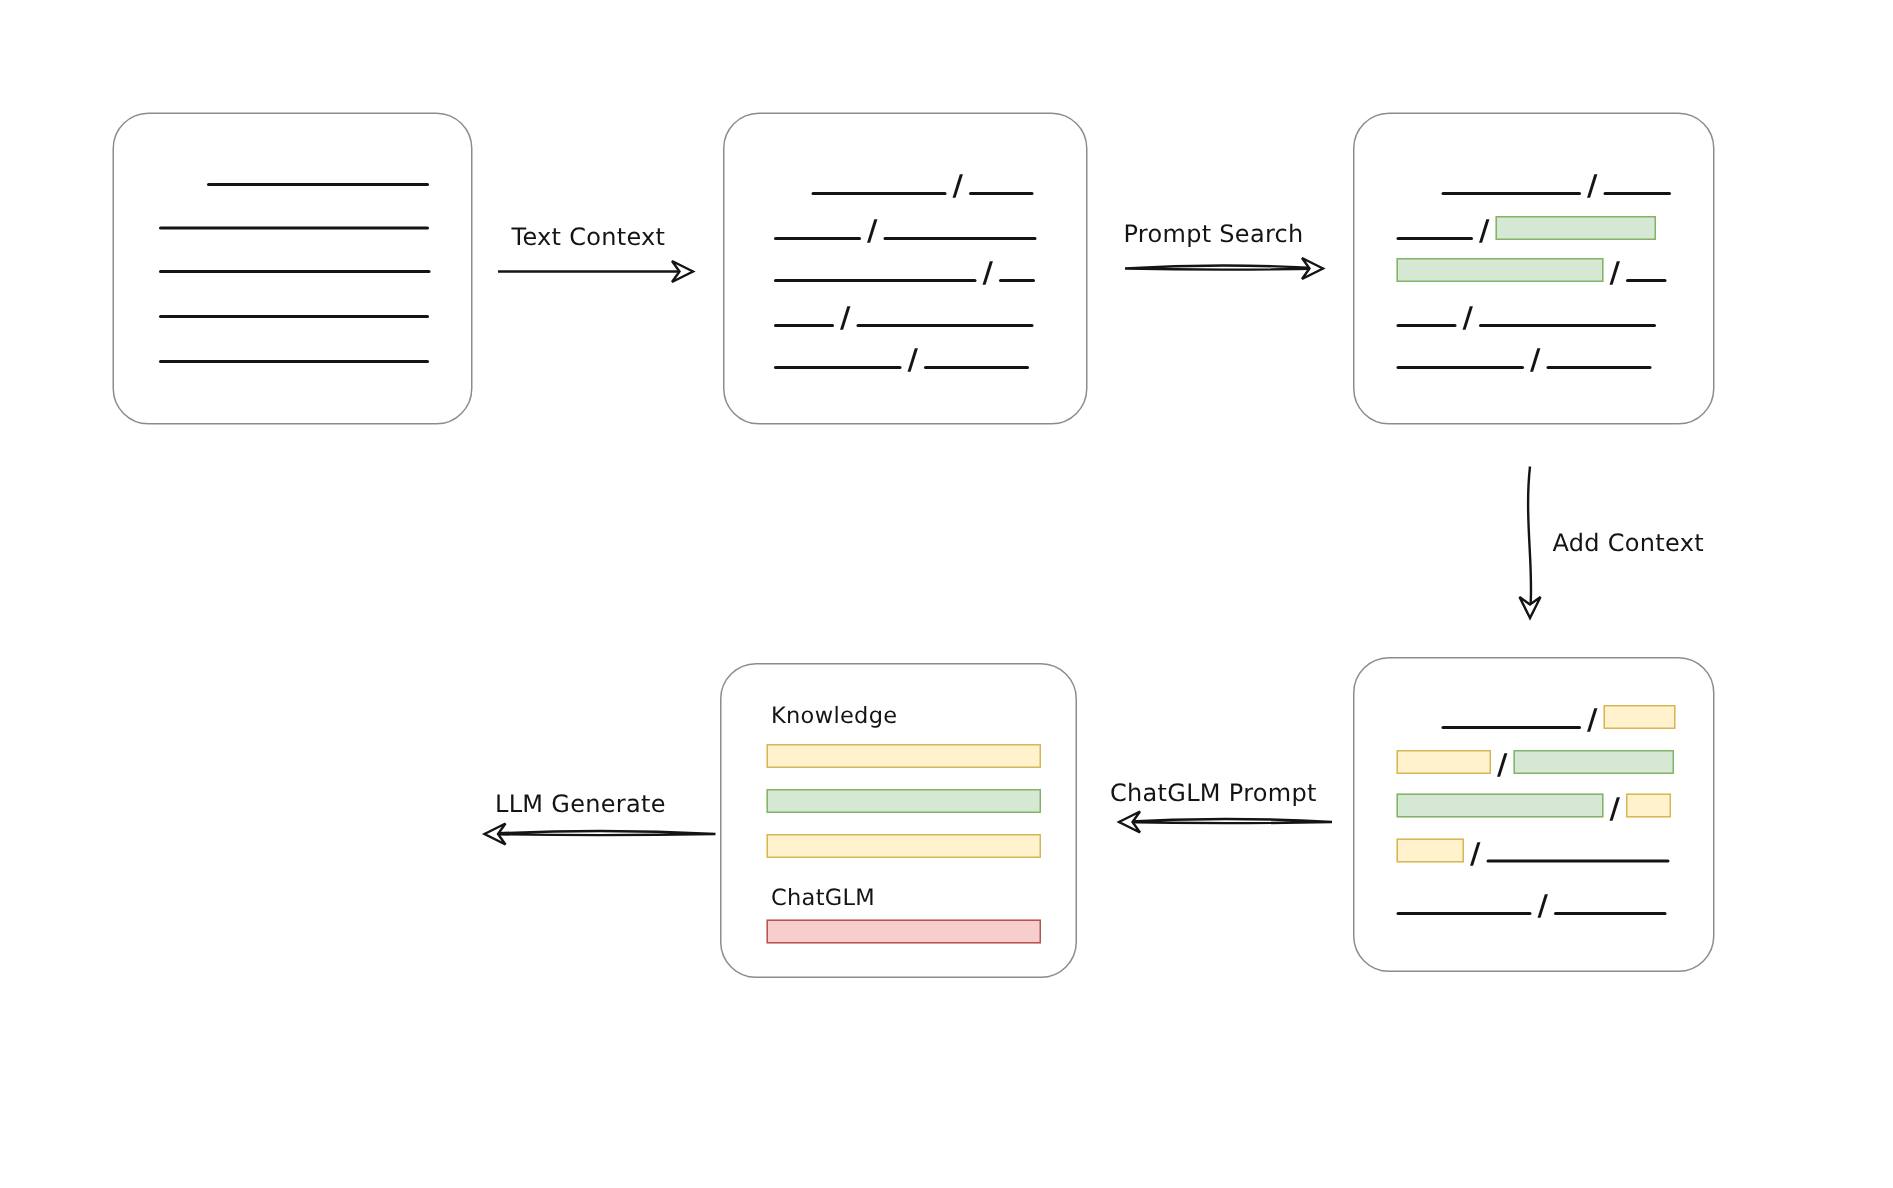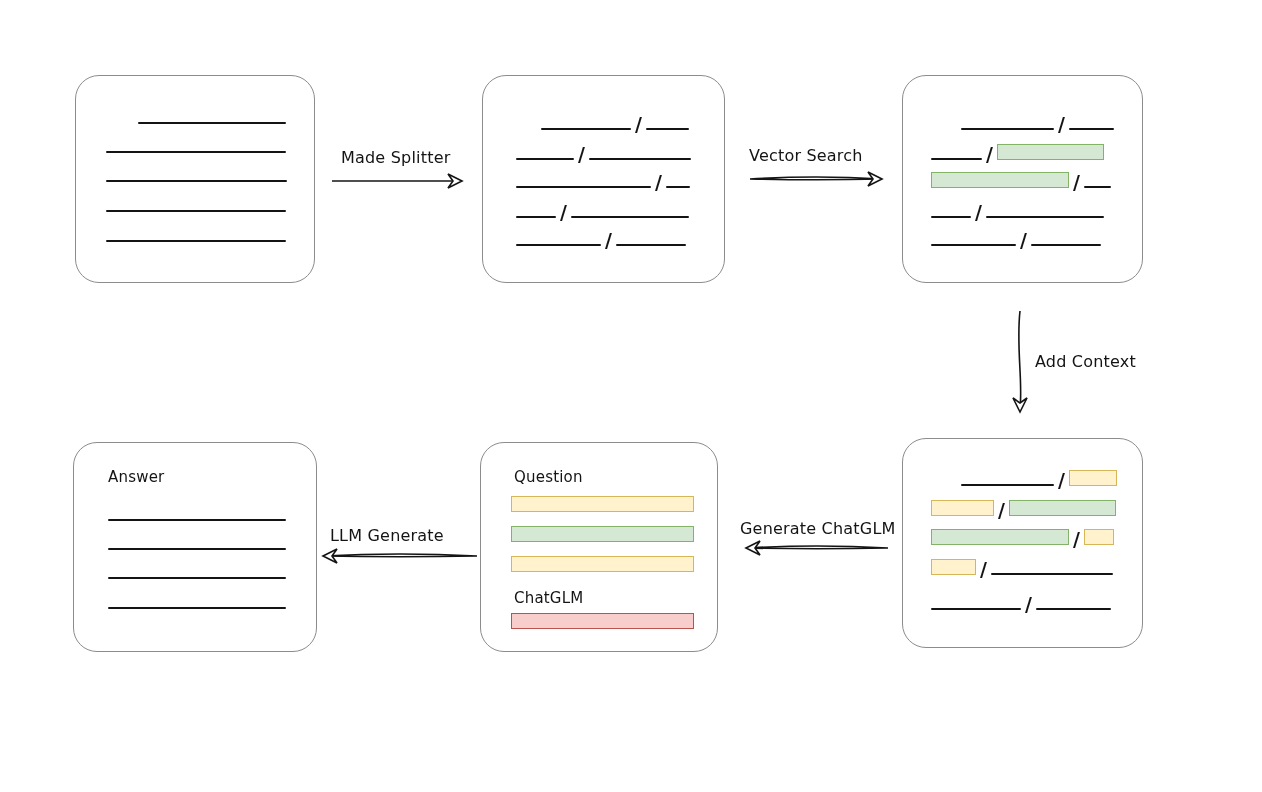--- a/index.html
+++ b/index.html
@@ -140,53 +140,36 @@
         <div class="seg-line" style="width: 122px;"></div>
       </div>
       <div class="row" style="left: 28px; top: 153px;">
         <div class="seg-line" style="width: 90px;"></div>
         <span class="seg-slash">/</span>
         <div class="seg-line" style="width: 75px;"></div>
       </div>
     </div>
     <div class="node-box" style="left: 480px; top: 442px; width: 238px; height: 210px;">
       <div class="row" style="left: 33px; top: 25px;">
-        <div class="seg-text">Question</div>
+        <div class="seg-text">Knowledge</div>
       </div>
       <div class="row" style="left: 30px; top: 51px;">
         <div class="seg-bar bar-yellow" style="width: 183px;"></div>
       </div>
       <div class="row" style="left: 30px; top: 81px;">
         <div class="seg-bar bar-green" style="width: 183px;"></div>
       </div>
       <div class="row" style="left: 30px; top: 111px;">
         <div class="seg-bar bar-yellow" style="width: 183px;"></div>
       </div>
       <div class="row" style="left: 33px; top: 146px;">
         <div class="seg-text">ChatGLM</div>
       </div>
       <div class="row" style="left: 30px; top: 168px;">
         <div class="seg-bar bar-red" style="width: 183px;"></div>
       </div>
     </div>
-    <div class="node-box" style="left: 73px; top: 442px; width: 244px; height: 210px;">
-      <div class="row" style="left: 34px; top: 25px;">
-        <div class="seg-text">Answer</div>
-      </div>
-      <div class="row" style="left: 34px; top: 60px;">
-        <div class="seg-line" style="width: 178px;"></div>
-      </div>
-      <div class="row" style="left: 34px; top: 89px;">
-        <div class="seg-line" style="width: 178px;"></div>
-      </div>
-      <div class="row" style="left: 34px; top: 118px;">
-        <div class="seg-line" style="width: 178px;"></div>
-      </div>
-      <div class="row" style="left: 34px; top: 148px;">
-        <div class="seg-line" style="width: 178px;"></div>
-      </div>
-    </div>
-    <div class="arrow-label" style="left: 341px; top: 148px;">Made Splitter</div>
-    <div class="arrow-label" style="left: 749px; top: 146px;">Vector Search</div>
+    <div class="arrow-label" style="left: 341px; top: 148px;">Text Context</div>
+    <div class="arrow-label" style="left: 749px; top: 146px;">Prompt Search</div>
     <div class="arrow-label" style="left: 1035px; top: 352px; text-align: right;">Add Context</div>
-    <div class="arrow-label" style="left: 740px; top: 519px;">Generate ChatGLM</div>
+    <div class="arrow-label" style="left: 740px; top: 519px;">ChatGLM Prompt</div>
     <div class="arrow-label" style="left: 330px; top: 526px;">LLM Generate</div>
   </div>
 
 </body></html>

